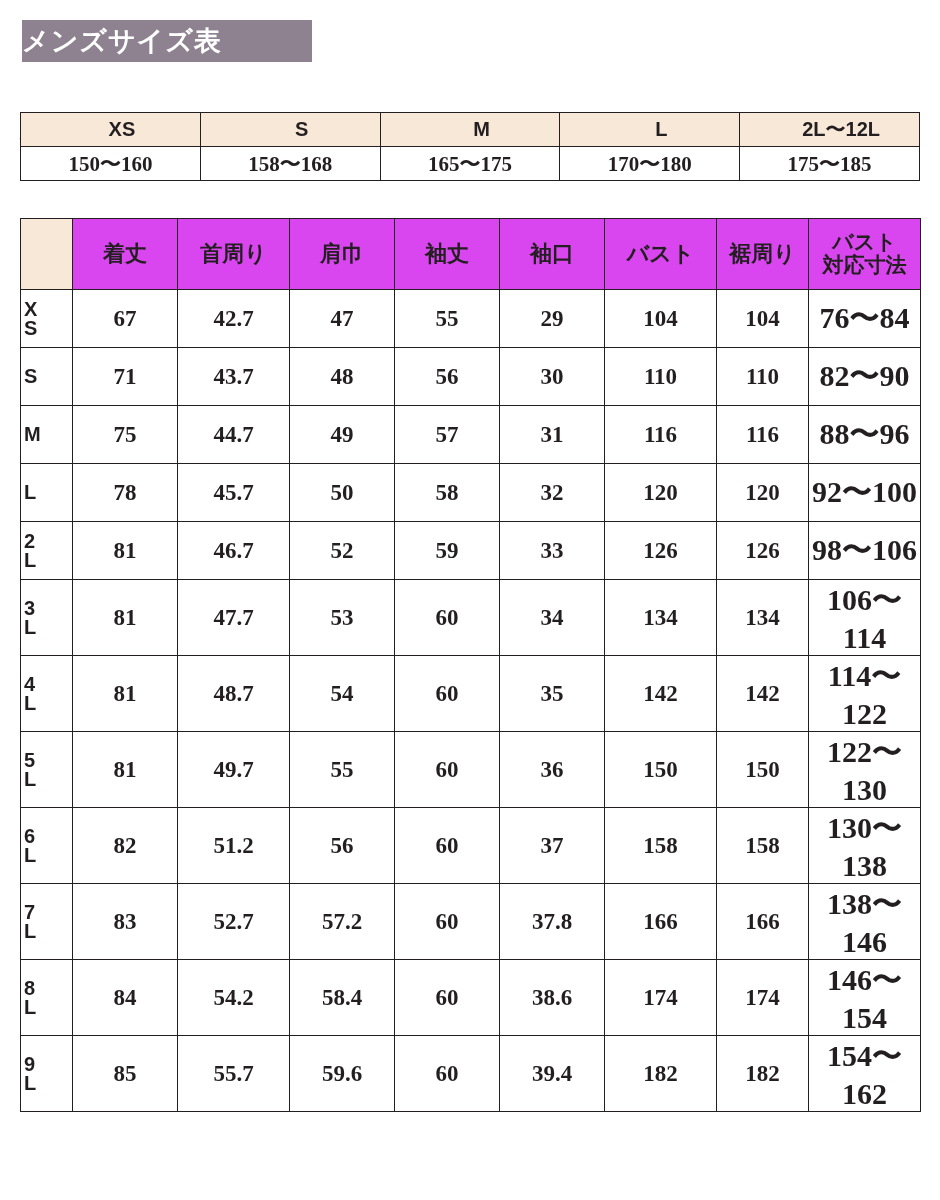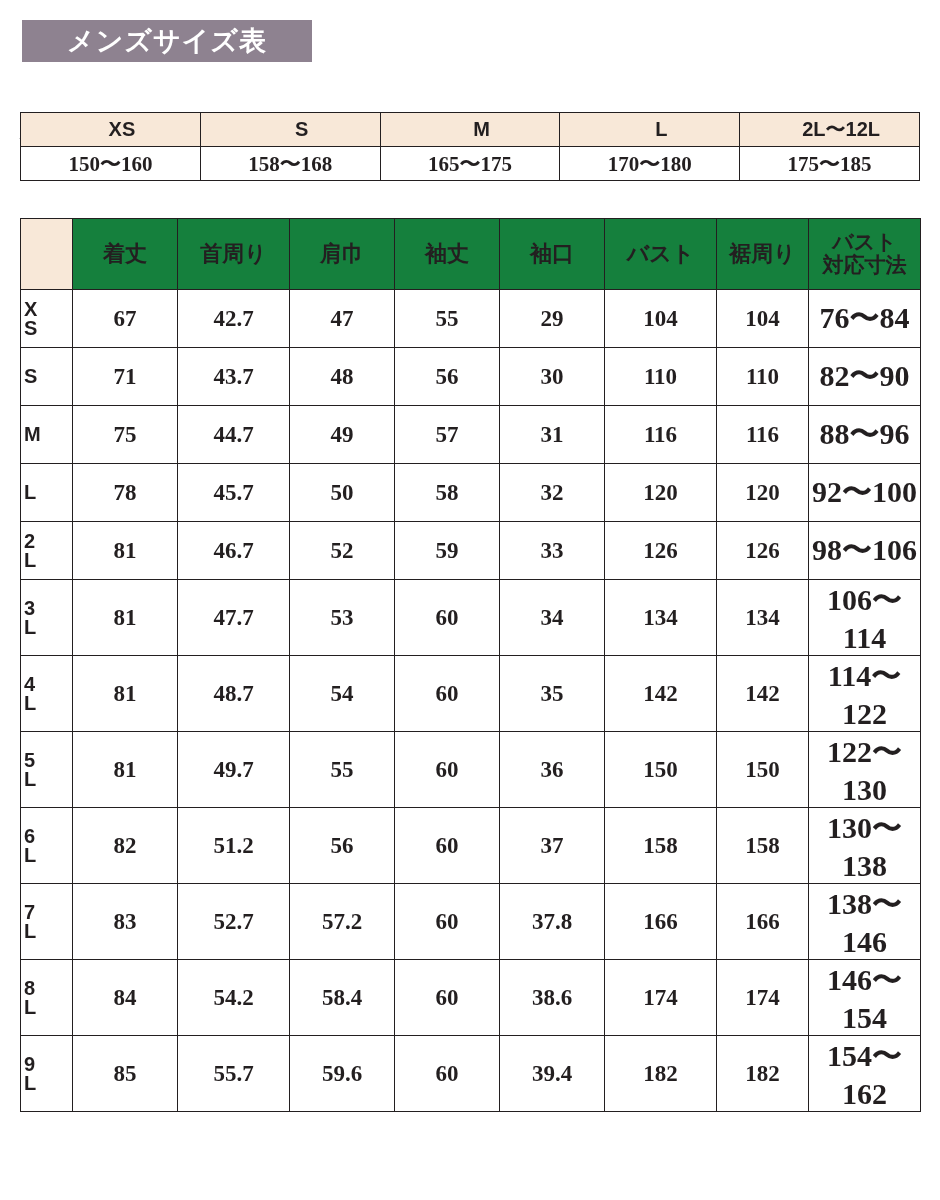--- a/index.html
+++ b/index.html
@@ -25,21 +25,21 @@
   
   .title-banner {
     position: absolute;
     left: 22px;
     top: 20px;
     width: 290px;
     height: 42px;
     background: #8e8290;
     display: flex;
     align-items: center;
-    justify-content: center;
+    justify-content: flex-start;
   }
   .title-banner span {
     color: #ffffff;
     font-size: 27px;
     font-weight: bold;
     letter-spacing: 1px;
     line-height: 1;
   }
 
   
@@ -92,21 +92,21 @@
     border-collapse: collapse;
     table-layout: fixed;
   }
   .main-table td, .main-table th {
     border: 1px solid #231f20;
     padding: 0;
     text-align: center;
     vertical-align: middle;
   }
   .main-table thead th {
-    background: #15803d;
+    background: #d946ef;
     height: 70px;
     font-size: 22px;
     font-weight: bold;
     font-family: "Liberation Sans", sans-serif;
   }
   .main-table thead th.corner {
     background: #f8e8d8;
   }
   .main-table thead th.two-line {
     line-height: 1.08;

